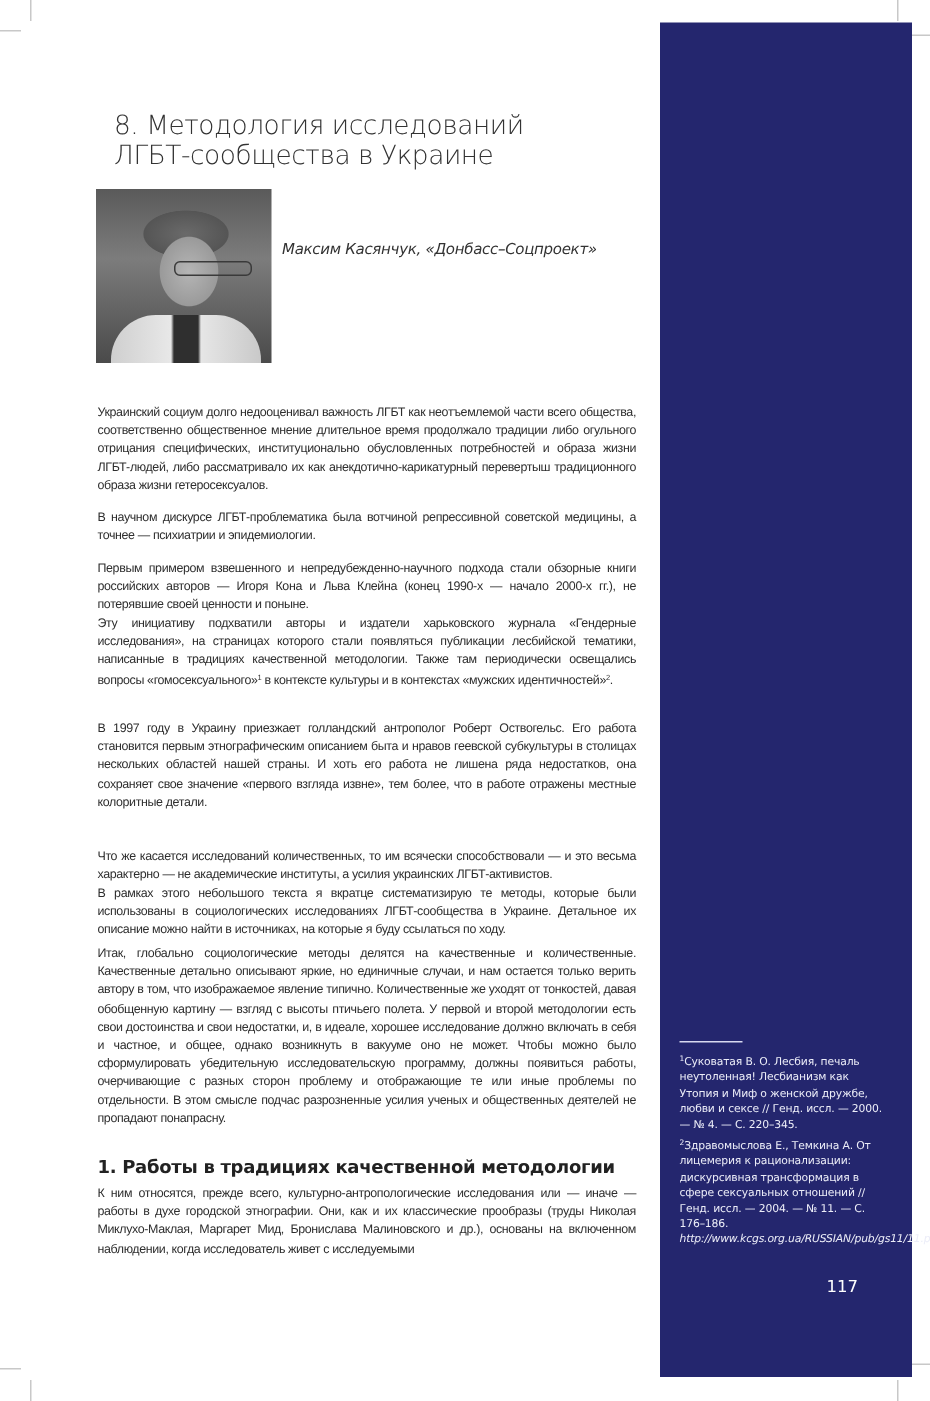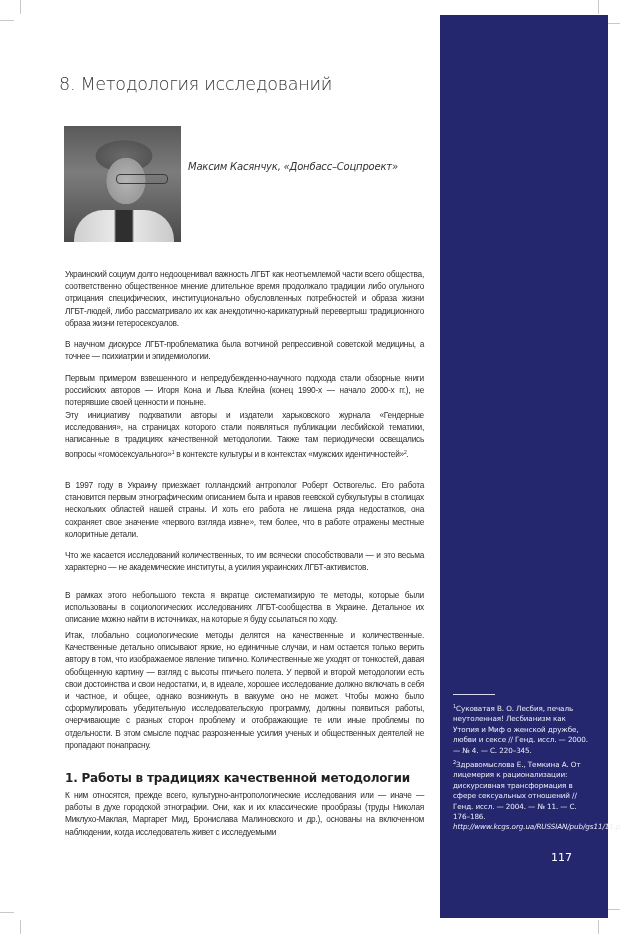--- a/index.html
+++ b/index.html
@@ -22,21 +22,21 @@
   }
   .footnote sup { font-size: 5px; vertical-align: 3px; }
   .footnote .url { font-style: italic; }
   .page-number {
     position: absolute; left: 551px; top: 839px; font-size: 11px; color: #ffffff;
     font-family: "DejaVu Sans", sans-serif;
     margin-top: 12px;
   }
 
   .title {
-    position: absolute; left: 59px; top: 74px; width: 360px;
+    position: absolute; left: 76px; top: 74px; width: 360px;
     font-family: "DejaVu Sans", sans-serif; font-weight: 300;
     font-size: 17.6px; line-height: 20px; color: #333;
     letter-spacing: -0.3px;
   }
   .photo {
     position: absolute; left: 64px; top: 126px; width: 117px; height: 116px;
     background:
       radial-gradient(ellipse 32px 38px at 62px 55px, #b5b5b5 0%, #9a9a9a 60%, transparent 62%),
       radial-gradient(ellipse 40px 22px at 60px 30px, #6a6a6a 0%, #555 70%, transparent 72%),
       linear-gradient(180deg, #5a5a5a 0%, #7c7c7c 40%, #4a4a4a 100%);
@@ -88,33 +88,34 @@
   <sup>1</sup><span>Суковатая В. О. Лесбия, печаль неутоленная! Лесбианизм как Утопия и Миф о женской дружбе, любви и сексе // Генд. иссл. — 2000. — № 4. — С. 220–345.</span>
 </div>
 <div class="footnote" style="top:757px;">
   <sup>2</sup><span>Здравомыслова Е., Темкина А. От лицемерия к рационализации: дискурсивная трансформация в сфере сексуальных отношений // Генд. иссл. — 2004. — № 11. — С. 176–186. </span><span class="url">http://www.kcgs.org.ua/RUSSIAN/pub/gs11/11.pdf</span>
 </div>
 
 <div class="page-number">117</div>
 
 <div class="title">
   <div>8. Методология исследований</div>
+  <div>ЛГБТ-сообщества в Украине</div>
 </div>
 
 <div class="photo">
   <div class="glasses"></div>
   <div class="shirt"></div>
 </div>
 <div class="author">Максим Касянчук, «Донбасс–Соцпроект»</div>
 
 <p class="body-text" style="top:268px;">Украинский социум долго недооценивал важность ЛГБТ как неотъемлемой части всего общества, соответственно общественное мнение длительное время продолжало традиции либо огульного отрицания специфических, институционально обусловленных потребностей и образа жизни ЛГБТ-людей, либо рассматривало их как анекдотично-карикатурный перевертыш традиционного образа жизни гетеросексуалов.</p>
 <p class="body-text" style="top:338px;">В научном дискурсе ЛГБТ-проблематика была вотчиной репрессивной советской медицины, а точнее — психиатрии и эпидемиологии.</p>
 <p class="body-text" style="top:372px;">Первым примером взвешенного и непредубежденно-научного подхода стали обзорные книги российских авторов — Игоря Кона и Льва Клейна (конец 1990-х — начало 2000-х гг.), не потерявшие своей ценности и поныне.</p>
 <p class="body-text" style="top:409px;">
   <span>Эту инициативу подхватили авторы и издатели харьковского журнала «Гендерные исследования», на страницах которого стали появляться публикации лесбийской тематики, написанные в традициях качественной методологии. Также там периодически освещались вопросы «гомосексуального»</span><sup>1</sup><span> в контексте культуры и в контекстах «мужских идентичностей»</span><sup>2</sup><span>.</span>
 </p>
 <p class="body-text" style="top:479px;">В 1997 году в Украину приезжает голландский антрополог Роберт Оствогельс. Его работа становится первым этнографическим описанием быта и нравов геевской субкультуры в столицах нескольких областей нашей страны. И хоть его работа не лишена ряда недостатков, она сохраняет свое значение «первого взгляда извне», тем более, что в работе отражены местные колоритные детали.</p>
-<p class="body-text" style="top:549px;">Что же касается исследований количественных, то им всячески способствовали — и это весьма характерно — не академические институты, а усилия украинских ЛГБТ-активистов.</p>
+<p class="body-text" style="top:564px;">Что же касается исследований количественных, то им всячески способствовали — и это весьма характерно — не академические институты, а усилия украинских ЛГБТ-активистов.</p>
 <p class="body-text" style="top:589px;">В рамках этого небольшого текста я вкратце систематизирую те методы, которые были использованы в социологических исследованиях ЛГБТ-сообщества в Украине. Детальное их описание можно найти в источниках, на которые я буду ссылаться по ходу.</p>
 <p class="body-text" style="top:629px;">Итак, глобально социологические методы делятся на качественные и количественные. Качественные детально описывают яркие, но единичные случаи, и нам остается только верить автору в том, что изображаемое явление типично. Количественные же уходят от тонкостей, давая обобщенную картину — взгляд с высоты птичьего полета. У первой и второй методологии есть свои достоинства и свои недостатки, и, в идеале, хорошее исследование должно включать в себя и частное, и общее, однако возникнуть в вакууме оно не может. Чтобы можно было сформулировать убедительную исследовательскую программу, должны появиться работы, очерчивающие с разных сторон проблему и отображающие те или иные проблемы по отдельности. В этом смысле подчас разрозненные усилия ученых и общественных деятелей не пропадают понапрасну.</p>
 
 <div class="section-heading">1. Работы в традициях качественной методологии</div>
 <p class="body-text" style="top:789px;">К ним относятся, прежде всего, культурно-антропологические исследования или — иначе — работы в духе городской этнографии. Они, как и их классические прообразы (труды Николая Миклухо-Маклая, Маргарет Мид, Бронислава Малиновского и др.), основаны на включенном наблюдении, когда исследователь живет с исследуемыми</p>
 
 </body></html>

